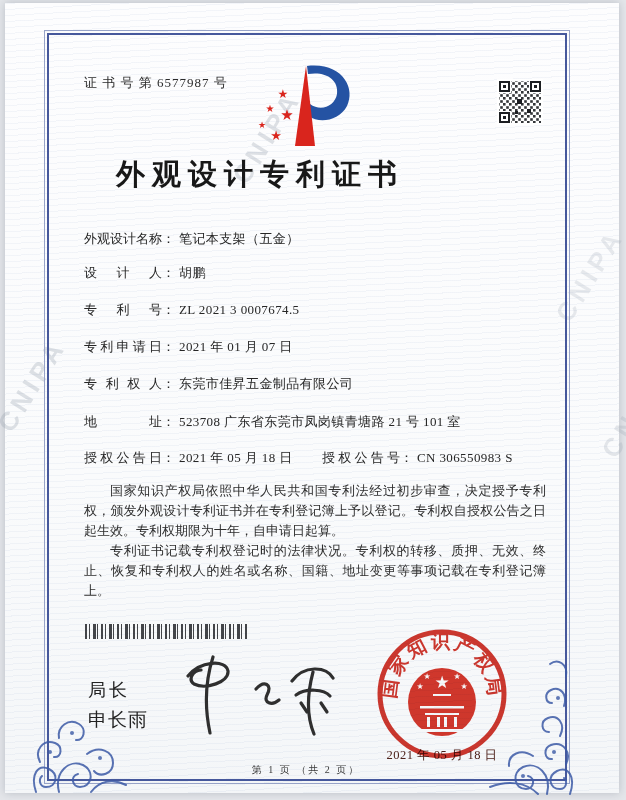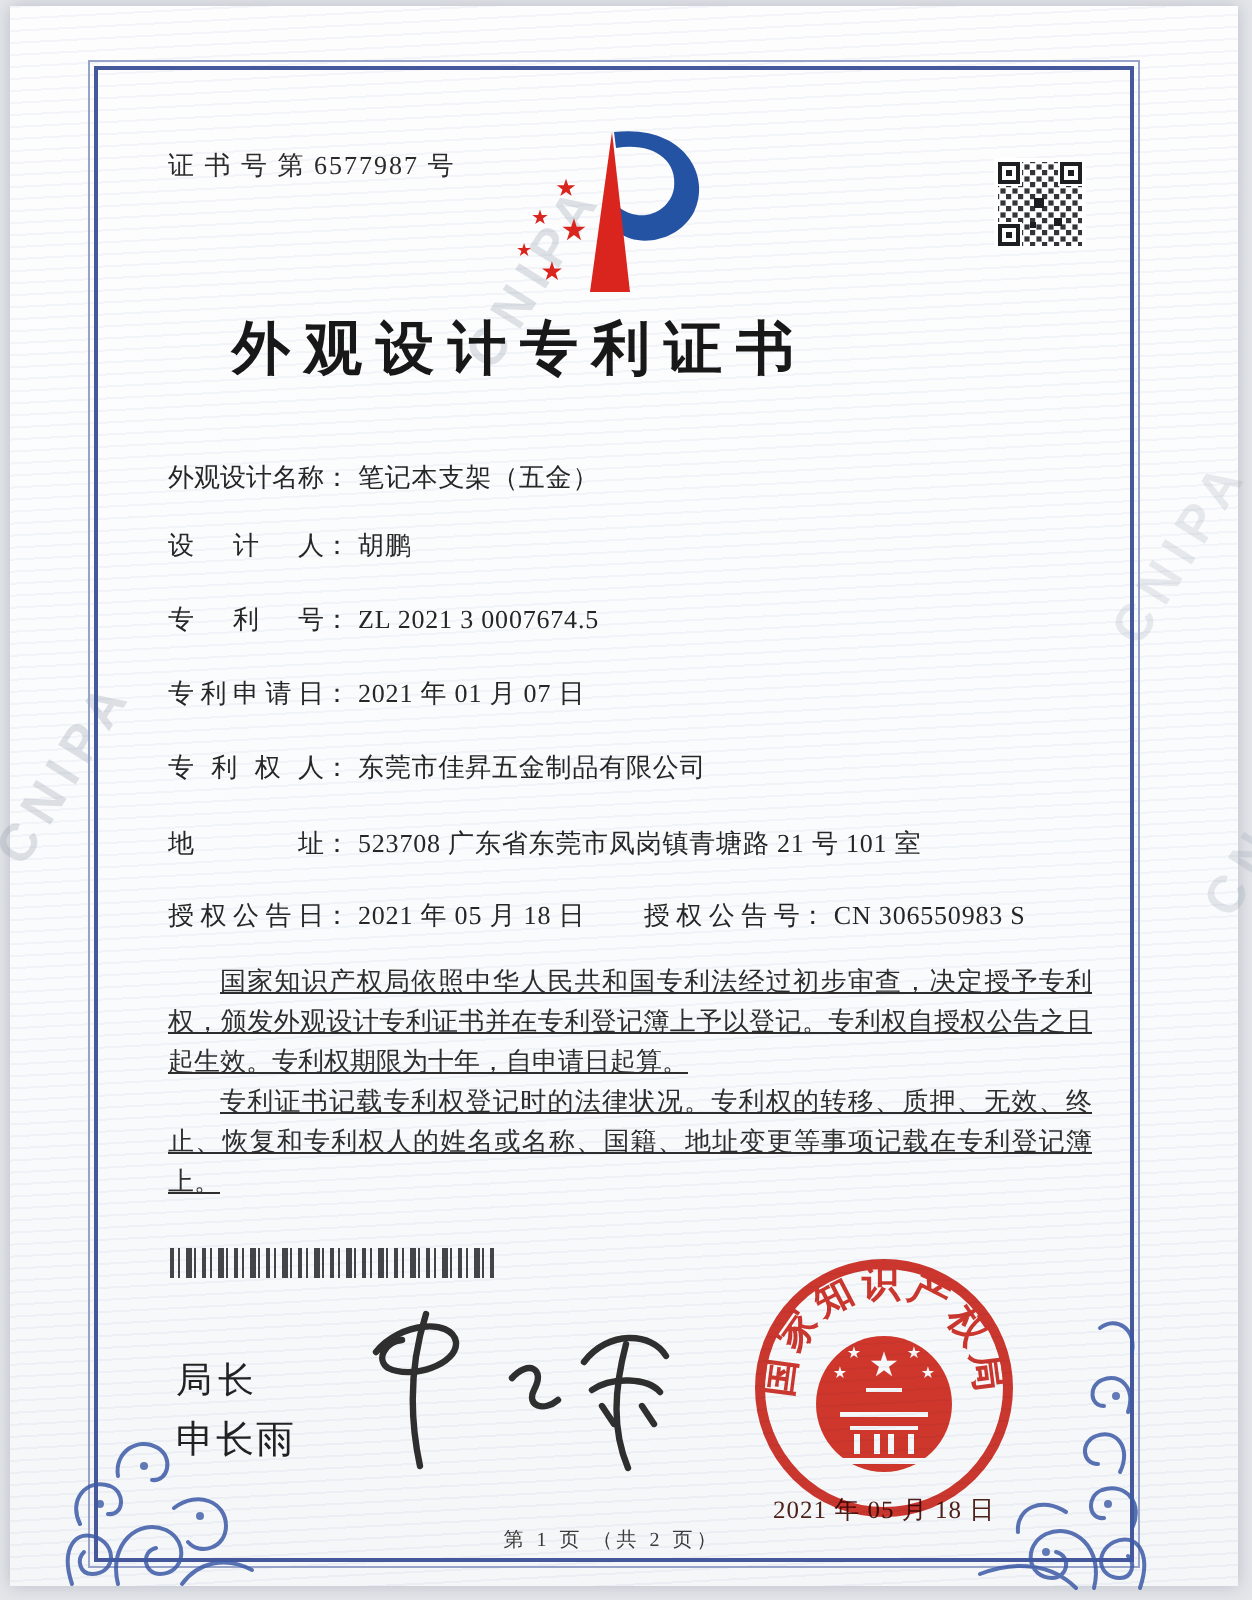--- a/index.html
+++ b/index.html
@@ -33,21 +33,21 @@
     text-align:center;font-size:29px;font-weight:bold;letter-spacing:7px;
     color:#181818;white-space:nowrap;
   }
   .f-row{position:absolute;left:84px;font-size:13px;color:#262626;white-space:nowrap;z-index:3;}
   .f-label{display:inline-block;width:78px;text-align:justify;text-align-last:justify;vertical-align:bottom;}
   .f-colon{display:inline-block;margin-right:4px;}
   .f-value{letter-spacing:0.4px;}
   .f-pair2{margin-left:26px;}
   .paras{
     position:absolute;left:84px;top:481px;width:462px;z-index:3;
-    font-size:13px;line-height:20px;color:#2e2e2e;text-align:justify;text-decoration:underline;
+    font-size:13px;line-height:20px;color:#2e2e2e;text-align:justify;
   }
   .paras p{margin:0;text-indent:2em;}
   .barcode{
     position:absolute;left:85px;top:624px;width:163px;height:15px;z-index:3;
     background:repeating-linear-gradient(90deg,
       #23252a 0 2px, transparent 2px 4px,
       #23252a 4px 5px, transparent 5px 8px,
       #23252a 8px 11px, transparent 11px 12px,
       #23252a 12px 13px, transparent 13px 16px);
     opacity:.85;

